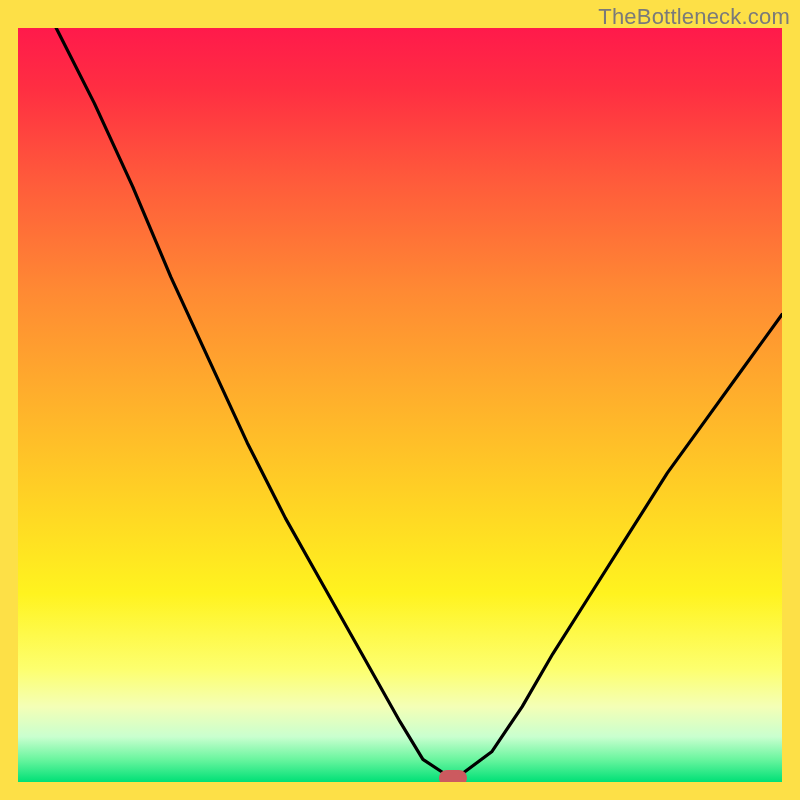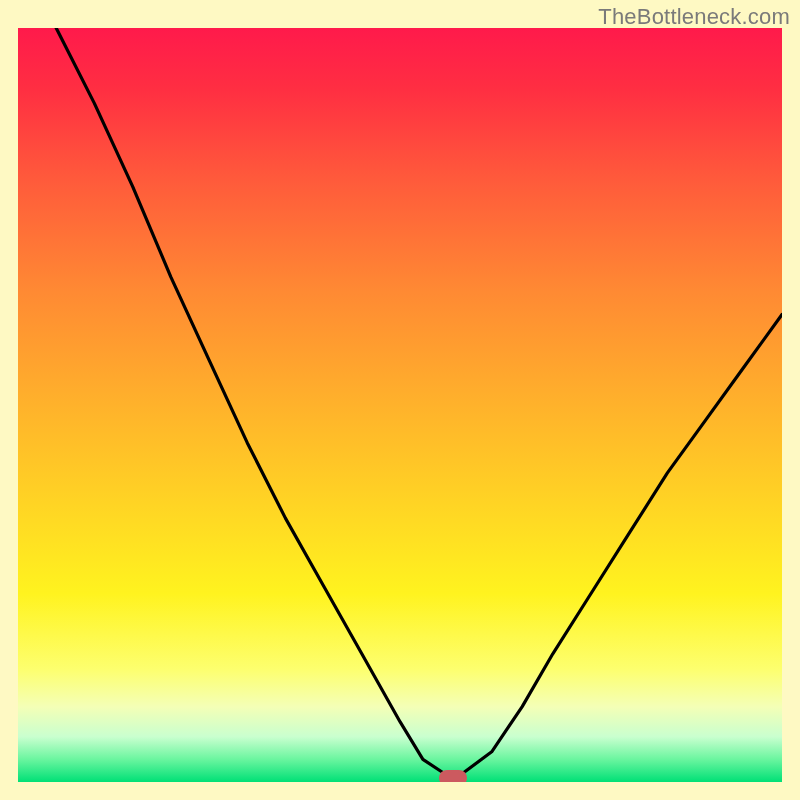--- a/index.html
+++ b/index.html
@@ -8,21 +8,21 @@
     width: 800px;
     height: 800px;
     background: #000;
     overflow: hidden;
     font-family: Arial, Helvetica, sans-serif;
   }
   .frame {
     position: relative;
     width: 800px;
     height: 800px;
-    background: #fef9c3;
+    background: #fde047;
   }
   .watermark {
     position: absolute;
     top: 4px;
     right: 10px;
     color: #7a7a7a;
     font-size: 22px;
     font-weight: 500;
     letter-spacing: 0.2px;
     z-index: 10;

